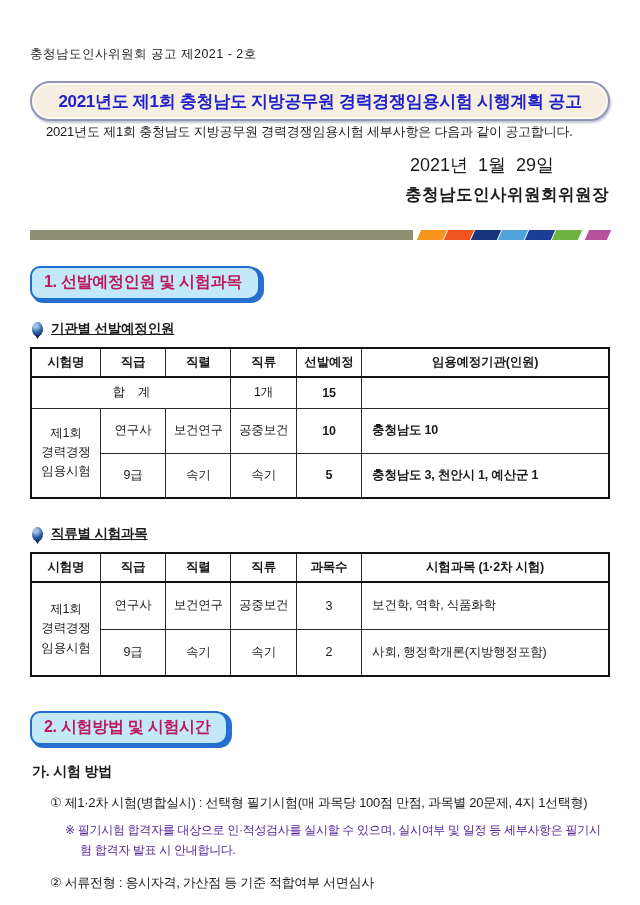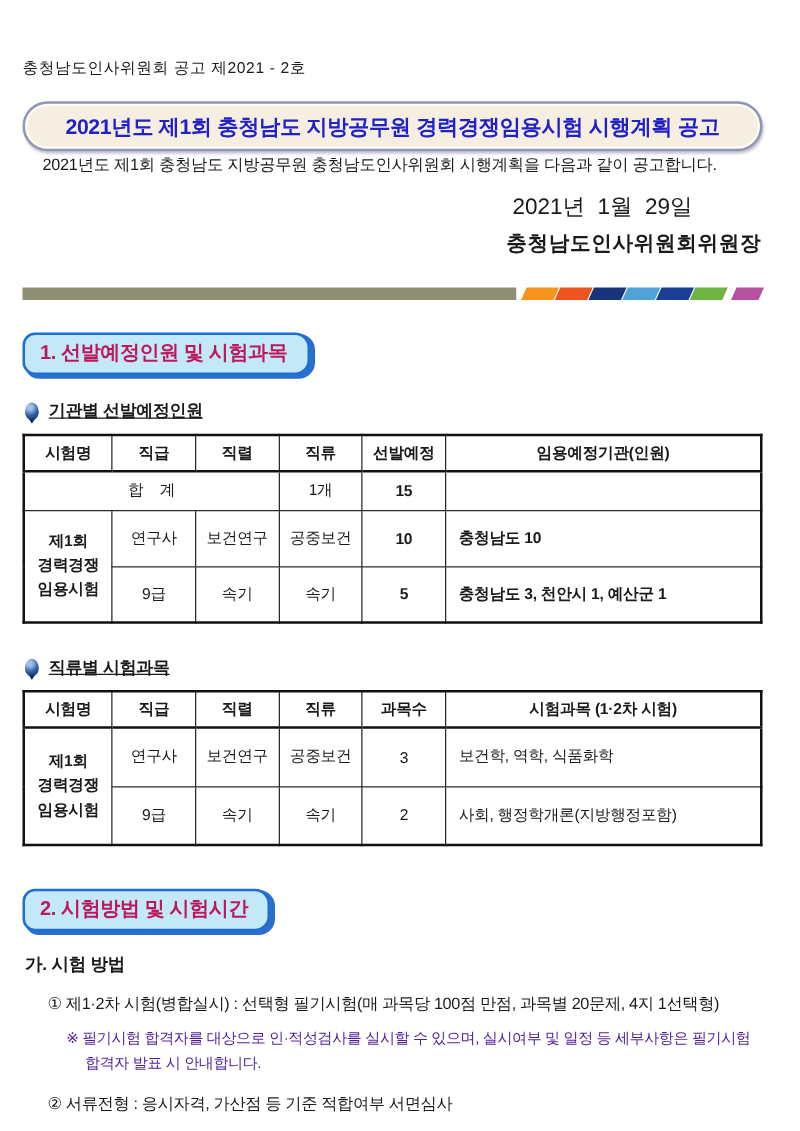--- a/index.html
+++ b/index.html
@@ -2,21 +2,21 @@
 <html><head>
 <meta charset="utf-8">
 <style>
   * { box-sizing: border-box; margin: 0; padding: 0; }
   html, body { background: #ffffff; }
   body {
     width: 640px; height: 905px; margin: 0 auto;
     font-family: "Liberation Sans", "DejaVu Sans", sans-serif;
     color: #1a1a1a; overflow: hidden;
   }
-  .page { padding: 46px 30px 0 18px; }
+  .page { padding: 46px 30px 0 30px; }
 
   .doc-number { font-size: 12.5px; letter-spacing: 0.5px; margin-bottom: 18px; }
 
   .title-box {
     height: 40px; display: flex; align-items: center; justify-content: center;
     background: #f5eee1;
     border: 2px solid #8f97b4; border-radius: 21px;
     box-shadow: inset 0 0 0 2px #fffdf4, 1px 2px 2px rgba(90,90,120,.35);
   }
   .title-box .title-text {
@@ -53,42 +53,42 @@
     background: #122a5e; clip-path: polygon(0 0, 100% 0, 50% 100%);
   }
   .bullet-label { font-size: 13.5px; font-weight: bold; letter-spacing: -0.2px; }
 
   table { width: 100%; border-collapse: collapse; margin-top: 9px; font-size: 12.5px; table-layout: fixed; border-radius: 12px; }
   table { border: 2px solid #111; }
   th, td { border: 1px solid #2a2a2a; text-align: center; padding: 3px 5px; letter-spacing: -0.2px; }
   thead th { font-weight: bold; height: 29px; border-bottom: 2px solid #111; }
   td.left { text-align: left; padding-left: 10px; }
   .bold { font-weight: bold; }
-  .group-cell { font-weight: bold; white-space: pre-line; line-height: 1.55; margin-left: 44px; }
+  .group-cell { font-weight: normal; white-space: pre-line; line-height: 1.55; margin-left: 44px; }
   .t1 .total-row td { height: 31px; }
   .t1 .data-row td { height: 45px; }
   .t2 .data-row td { height: 47px; }
   col.c-name { width: 12%; } col.c-sm { width: 11.3%; } col.c-last { width: 42.8%; }
 
   .sub-heading { font-size: 14px; font-weight: bold; margin: 18px 0 0 2px; letter-spacing: -0.2px; }
   .m-item { font-size: 13px; margin: 13px 0 0 20px; letter-spacing: -0.3px; }
   .m-note-hang { font-size: 12px; margin: 9px 0 0 0; padding-left: 50px; text-indent: -15px; line-height: 1.65; letter-spacing: -0.3px; color: #4c1d95; }
 </style>
 </head>
 <body>
 
 <div class="page">
 
   <div class="doc-number">충청남도인사위원회 공고 제2021 - 2호</div>
 
   <div class="title-box">
     <span class="title-text">2021년도 제1회 충청남도 지방공무원 경력경쟁임용시험 시행계획 공고</span>
   </div>
 
-  <p class="intro">2021년도 제1회 충청남도 지방공무원 충청남도인사위원회 시행계획을 다음과 같이 공고합니다.</p>
+  <p class="intro">2021년도 제1회 충청남도 지방공무원 경력경쟁임용시험 세부사항은 다음과 같이 공고합니다.</p>
   <div class="date-line">2021년  1월  29일</div>
   <div class="signer-line">충청남도인사위원회위원장</div>
 
   <div class="color-bar">
     <div class="main" style="background: rgb(143, 143, 116);"></div>
     <div class="segments">
         <span class="seg" style="background: rgb(247, 148, 29);"></span>
         <span class="seg" style="background: rgb(240, 84, 30);"></span>
         <span class="seg" style="background: rgb(23, 53, 124);"></span>
         <span class="seg" style="background: rgb(79, 163, 216);"></span>

